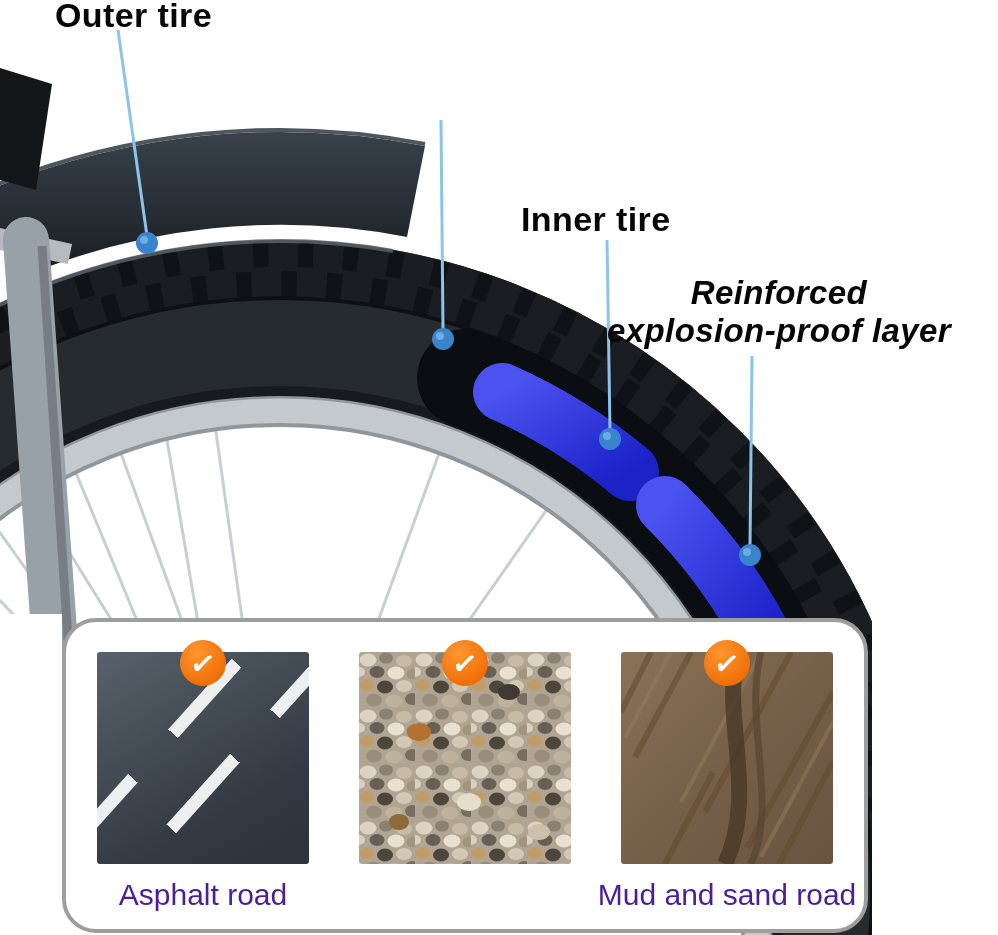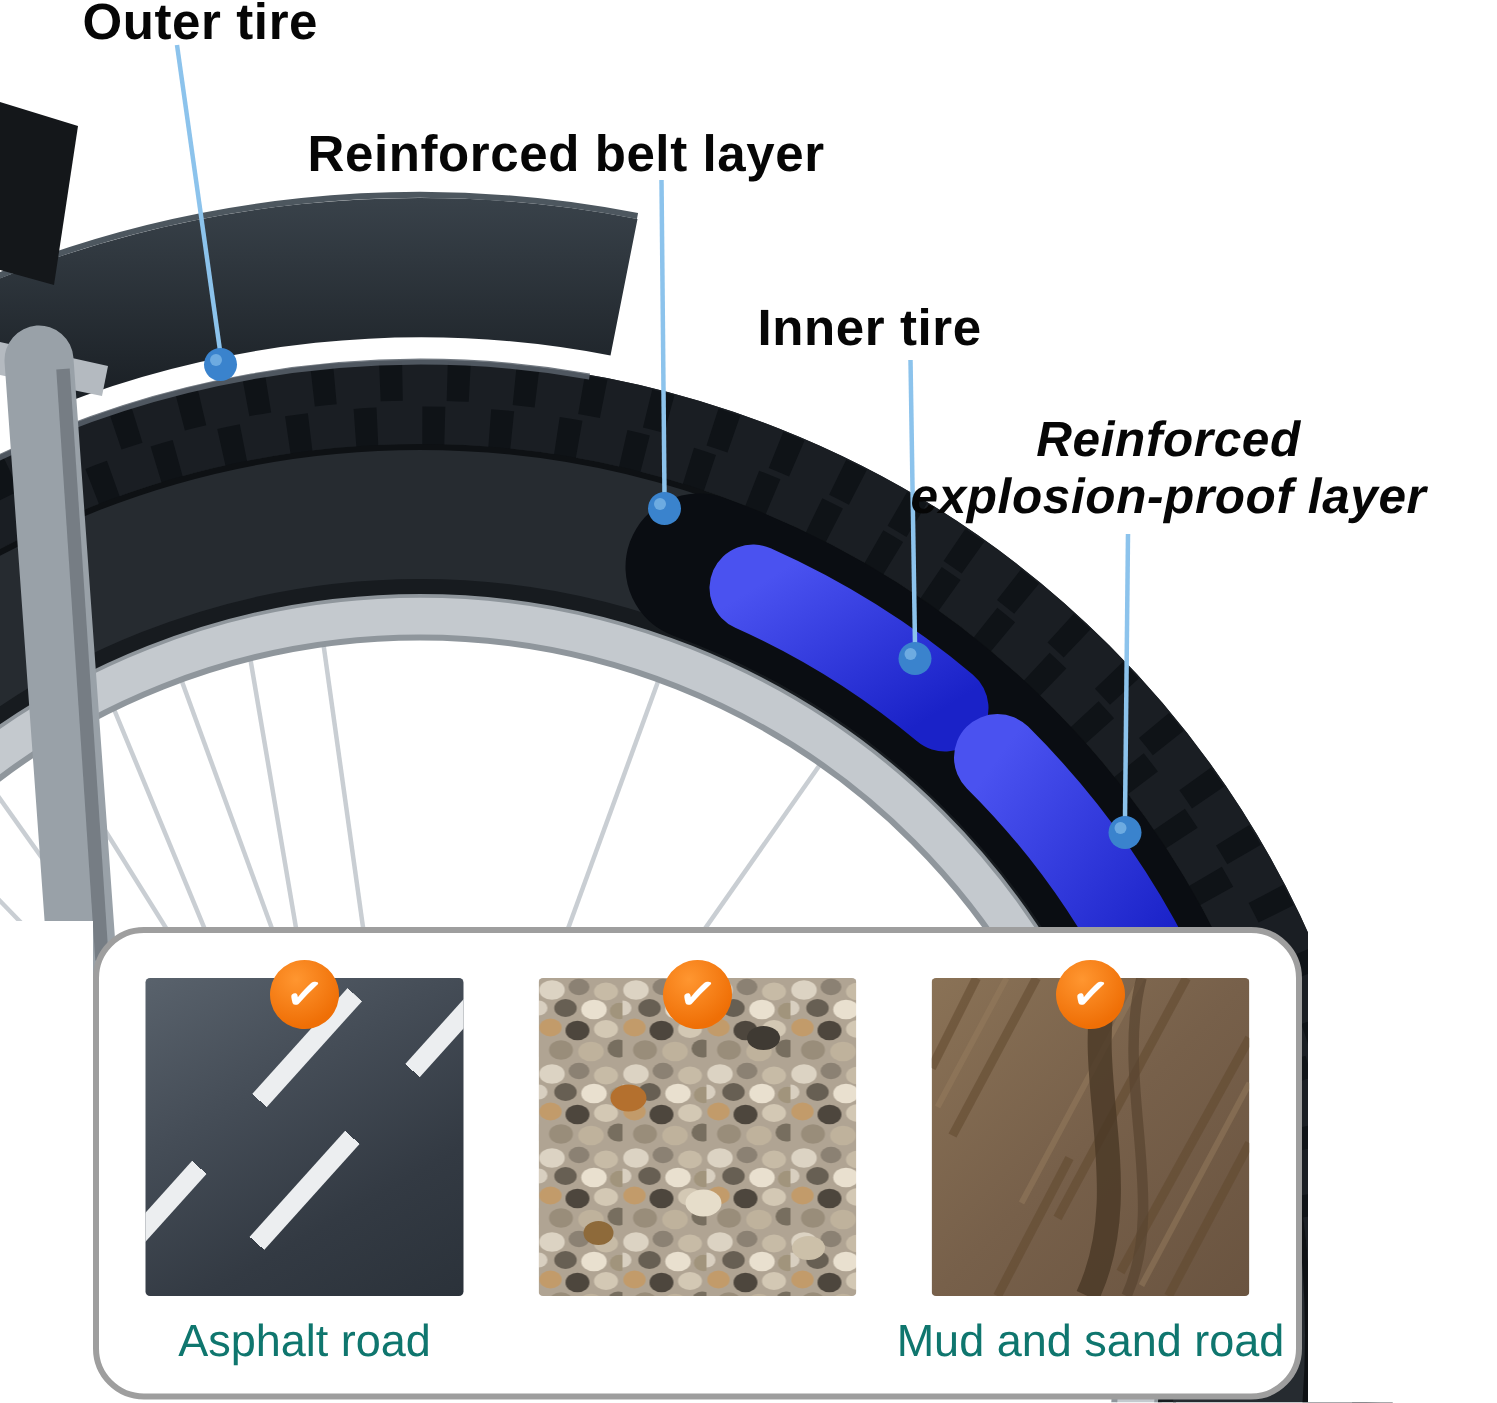--- a/index.html
+++ b/index.html
@@ -8,36 +8,36 @@
     font-family:"Liberation Sans",sans-serif;
     padding-left:31px;
   }
   .scene-svg{position:absolute;left:0;top:0;}
   .callout-label{
     position:absolute;font-weight:700;color:#060606;font-size:34px;
     letter-spacing:.4px;white-space:nowrap;
   }
   #lbl-outer{left:55px;top:-4px;}
   #lbl-belt{left:205px;top:84px;}
-  #lbl-inner{left:505px;top:200px;}
+  #lbl-inner{left:521px;top:200px;}
   #lbl-exp{left:580px;top:274px;width:398px;text-align:center;line-height:1.16;font-size:33px;white-space:normal;font-style:italic;}
   
   .road-card{
     position:absolute;left:62px;top:618px;width:806px;height:315px;
     background:#ffffff;border:4px solid #9e9e9e;border-radius:34px;
     box-sizing:border-box;
     display:flex;justify-content:center;gap:50px;padding-top:30px;
   }
   .road-item{position:relative;width:212px;display:flex;flex-direction:column;align-items:center;}
   .road-photo{
     position:relative;width:212px;height:212px;border-radius:3px;overflow:hidden;
     flex:0 0 auto;
   }
   .road-caption{
-    margin-top:14px;font-size:30px;color:#0f766e;text-align:center;white-space:nowrap;
+    margin-top:14px;font-size:30px;color:#4c1d95;text-align:center;white-space:nowrap;
   }
   .check-badge{
     position:absolute;top:-12px;left:50%;margin-left:-23px;width:46px;height:46px;
     border-radius:50%;
     background:radial-gradient(circle at 35% 30%, #ff9630, #ef6f06 72%);
     color:#fff;display:flex;align-items:center;justify-content:center;
     font-size:30px;font-weight:700;transform:rotate(8deg);z-index:3;
   }
   
   .photo-asphalt{background:linear-gradient(150deg,#59626c 0%,#454d57 35%,#333a43 70%,#2b323a 100%);}
@@ -131,21 +131,20 @@
       <circle cx="443" cy="339" r="11" fill="#3a83cd"></circle>
       <circle cx="440" cy="336" r="4" fill="#7ab5e6" opacity="0.8"></circle>
       <circle cx="610" cy="439" r="11" fill="#3a83cd"></circle>
       <circle cx="607" cy="436" r="4" fill="#7ab5e6" opacity="0.8"></circle>
       <circle cx="750" cy="555" r="11" fill="#3a83cd"></circle>
       <circle cx="747" cy="552" r="4" fill="#7ab5e6" opacity="0.8"></circle>
     </g>
   </svg>
 
   <div id="lbl-outer" class="callout-label">Outer tire</div>
-  <div id="lbl-belt" class="callout-label">Reinforced belt layer</div>
   <div id="lbl-inner" class="callout-label">Inner tire</div>
   <div id="lbl-exp" class="callout-label">
     <div>Reinforced</div>
     <div>explosion-proof layer</div>
   </div>
 
   <div class="road-card">
 
     <div class="road-item">
       <div class="road-photo photo-asphalt">

